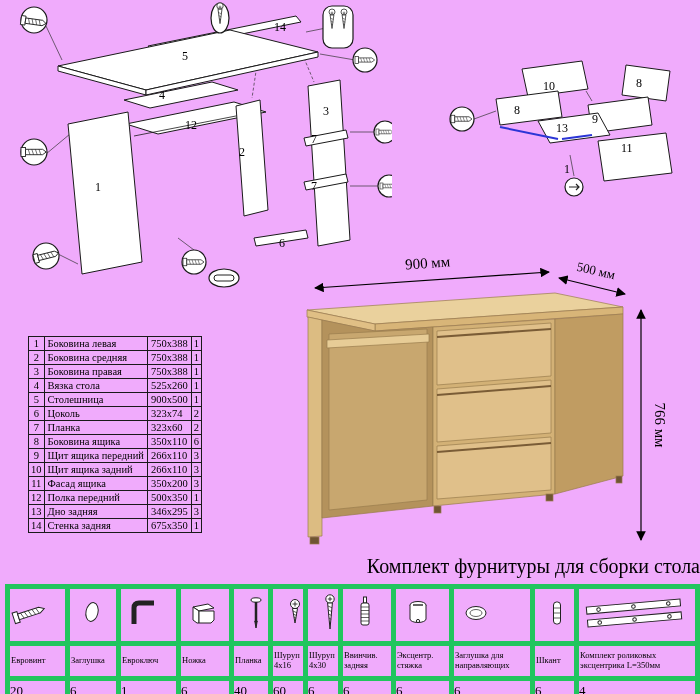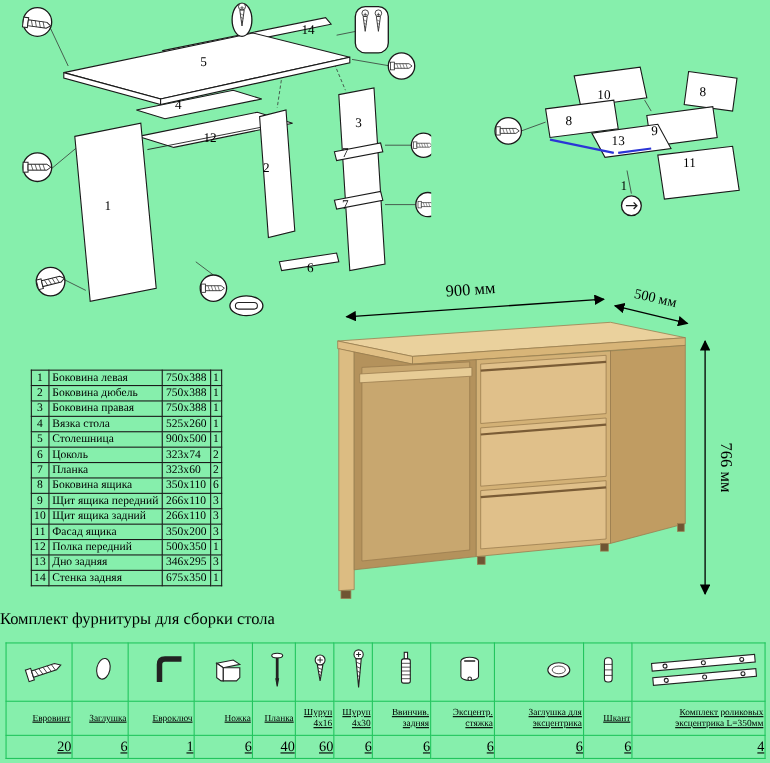--- a/index.html
+++ b/index.html
@@ -1,26 +1,26 @@
 <!DOCTYPE html>
 <html><head>
 <meta charset="utf-8">
 <style>
   html,body{margin:0;padding:0;background:#fff;}
-  .page{position:relative;width:700px;height:694px;background:#86efac;overflow:hidden;
+  .page{position:relative;width:700px;height:694px;background:#f0abfc;overflow:hidden;
         font-family:"Liberation Serif",serif;color:#000;}
   .abs{position:absolute;}
   .lbl{position:absolute;font-size:12px;line-height:1;color:#000;}
   table{border-collapse:collapse;}
   .parts{position:absolute;left:28px;top:336px;font-size:10.5px;}
   .parts td{border:1px solid #1a1a1a;padding:0 3px;height:13px;line-height:12px;white-space:nowrap;}
   .parts td.c{text-align:center;padding:0 2px;}
-  .hw-title{position:absolute;left:0;top:555px;width:700px;text-align:left;font-size:15px;}
+  .hw-title{position:absolute;left:0;top:555px;width:700px;text-align:right;font-size:20px;}
   .hw{position:absolute;left:5px;top:584px;width:690px;table-layout:fixed;}
-  .hw td{border:1px solid #22c55e;text-align:right;vertical-align:middle;padding:0;overflow:hidden;text-decoration:underline;}
+  .hw td{border:5px solid #22c55e;text-align:left;vertical-align:middle;padding:0;overflow:hidden;}
   .hw .icon-row td{height:52px;}
   .hw .name-row td{font-size:8.5px;line-height:1.15;padding:1px;height:28px;}
   .hw .qty-row td{font-size:13px;height:20px;}
   svg text{font-family:"Liberation Serif",serif;fill:#000;}
   .diagram-part{fill:#fff;stroke:#1a1a1a;stroke-width:1;}
   .leader{stroke:#333;stroke-width:.7;fill:none;}
   .callout{fill:#fff;stroke:#1a1a1a;stroke-width:1.2;}
 </style>
 </head>
 <body>
@@ -177,21 +177,21 @@
   <table class="parts">
     <tbody>
       <tr>
           <td class="c">1</td>
           <td>Боковина левая</td>
           <td>750x388</td>
           <td class="c">1</td>
         </tr>
       <tr>
           <td class="c">2</td>
-          <td>Боковина дюбель</td>
+          <td>Боковина средняя</td>
           <td>750x388</td>
           <td class="c">1</td>
         </tr>
       <tr>
           <td class="c">3</td>
           <td>Боковина правая</td>
           <td>750x388</td>
           <td class="c">1</td>
         </tr>
       <tr>
@@ -432,21 +432,21 @@
       <tr class="name-row">
         <td>Евровинт</td>
         <td>Заглушка</td>
         <td>Евроключ</td>
         <td>Ножка</td>
         <td>Планка</td>
         <td>Шуруп 4x16</td>
         <td>Шуруп 4x30</td>
         <td>Ввинчив. задняя</td>
         <td>Эксцентр. стяжка</td>
-        <td>Заглушка для эксцентрика</td>
+        <td>Заглушка для направляющих</td>
         <td>Шкант</td>
         <td>Комплект роликовых эксцентрика L=350мм</td>
       </tr>
       <tr class="qty-row">
         <td>20</td>
         <td>6</td>
         <td>1</td>
         <td>6</td>
         <td>40</td>
         <td>60</td>

